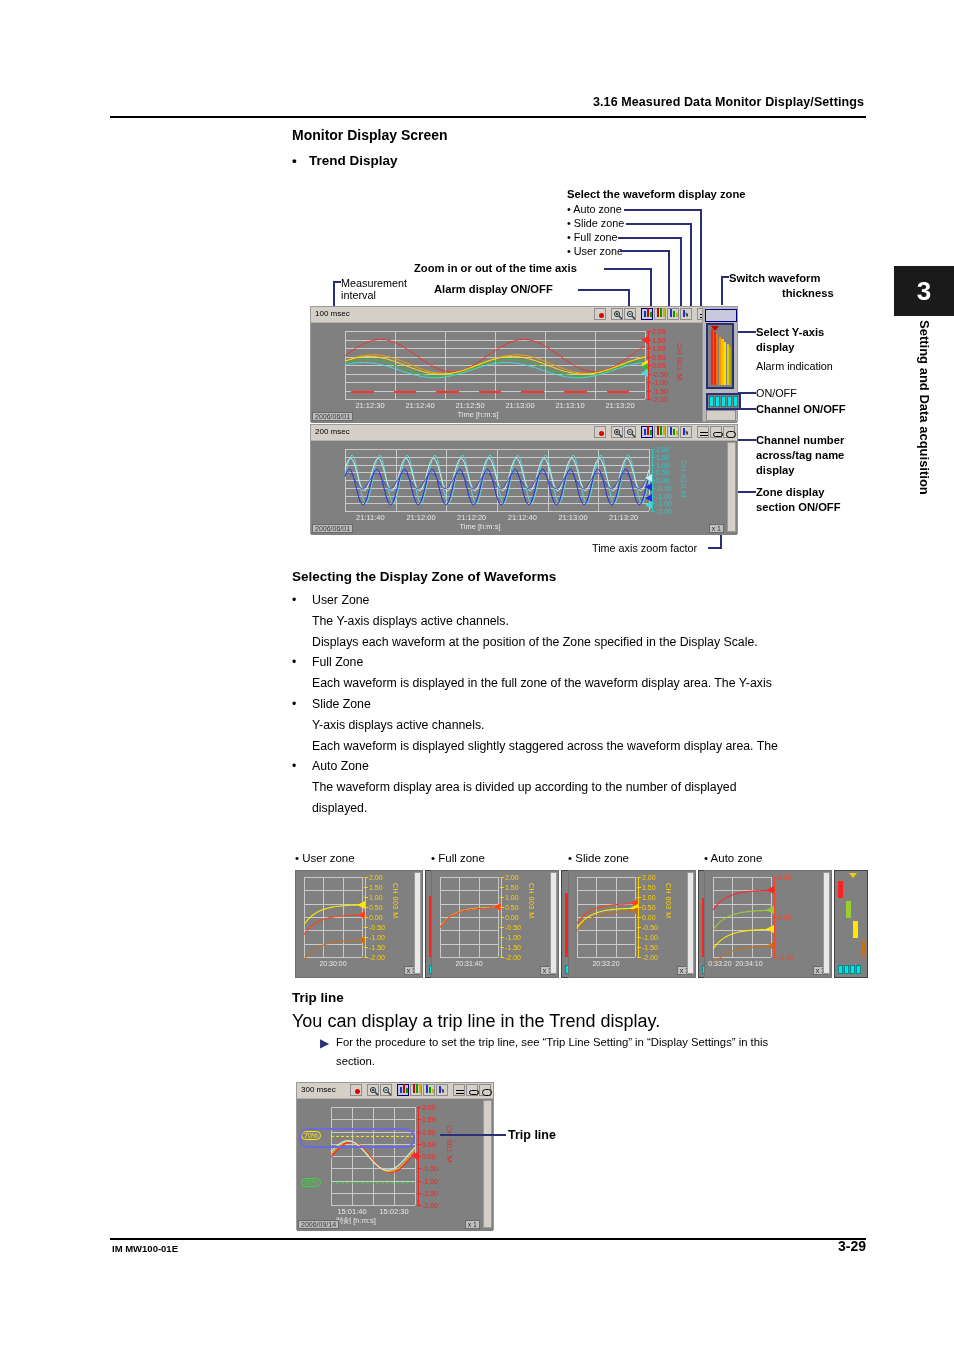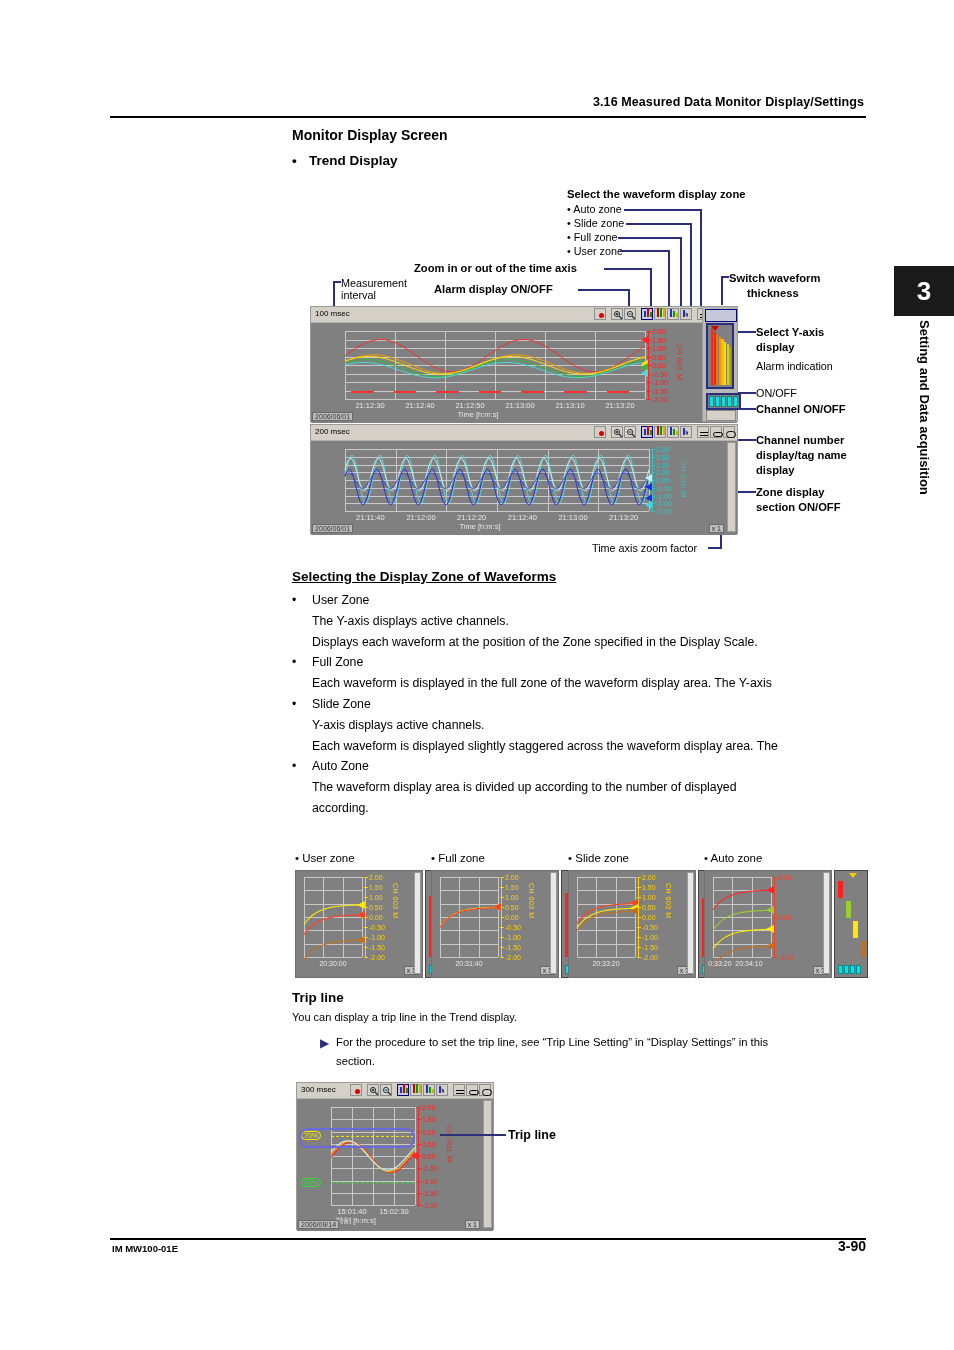--- a/index.html
+++ b/index.html
@@ -26,29 +26,29 @@
   .tab-vert span{
     display:block;writing-mode:vertical-rl;font-size:13px;font-weight:bold;
     white-space:nowrap;line-height:60px;
   }
 
   
   h1.sec{position:absolute;left:292px;top:127px;margin:0;font-size:14px;font-weight:bold;}
   .bullet-hd{position:absolute;left:292px;top:153px;font-size:13.5px;font-weight:bold;}
   .bullet-hd .dot{display:inline-block;width:17px;}
 
-  h2.sub{position:absolute;left:292px;top:569px;margin:0;font-size:13.5px;font-weight:bold;text-decoration:underline;}
+  h2.sub{position:absolute;left:292px;top:569px;margin:0;font-size:13.5px;font-weight:bold;}
   .body-list{position:absolute;left:292px;top:590px;width:580px;font-size:12.3px;line-height:20.8px;}
   .body-list .li{position:relative;}
   .body-list .li .mk{position:absolute;left:0;top:0;}
   .body-list .li .tx{display:block;padding-left:20px;}
   .body-list .li .de{display:block;padding-left:20px;}
 
   h2.trip{position:absolute;left:292px;top:990px;margin:0;font-size:13.5px;font-weight:bold;}
-  .trip-p{position:absolute;left:292px;top:1011px;font-size:11px;}
+  .trip-p{position:absolute;left:292px;top:1011px;font-size:18px;}
   .trip-note{position:absolute;left:320px;top:1033px;width:545px;font-size:11.3px;line-height:19px;}
   .trip-note .tri{color:#2b2f7a;font-size:12px;margin-right:4px;}
   .trip-note .nb{display:block;padding-left:16px;}
   .trip-note .ind{display:block;padding-left:16px;}
 
   
   .cl{position:absolute;font-size:11.2px;font-weight:bold;white-space:nowrap;}
   .cl-lt{position:absolute;font-size:10.8px;font-weight:normal;white-space:nowrap;}
   .ln{position:absolute;background:#2b2f7a;}
 
@@ -121,37 +121,37 @@
   <div class="cl" style="left:434px;top:283px;">Alarm display ON/OFF</div>
   <div class="ln" style="left:578px;top:289px;width:52px;height:1.6px;"></div>
   <div class="ln" style="left:628px;top:289px;width:1.6px;height:18px;"></div>
 
   <div class="cl-lt" style="left:341px;top:277px;">Measurement</div>
   <div class="cl-lt" style="left:341px;top:289px;">interval</div>
   <div class="ln" style="left:333px;top:281px;width:8px;height:1.6px;"></div>
   <div class="ln" style="left:333px;top:281px;width:1.6px;height:26px;"></div>
 
   <div class="cl" style="left:729px;top:272px;">Switch waveform</div>
-  <div class="cl" style="left:709px;top:287px;padding-left:38px;">thickness</div>
+  <div class="cl" style="left:744px;top:287px;padding-left:38px;">thickness</div>
   <div class="ln" style="left:721px;top:276px;width:8px;height:1.6px;"></div>
   <div class="ln" style="left:721px;top:276px;width:1.6px;height:29px;"></div>
 
   <div class="cl" style="left:756px;top:326px;">Select Y-axis</div>
   <div class="cl" style="left:756px;top:341px;">display</div>
   <div class="ln" style="left:736px;top:331px;width:20px;height:1.6px;"></div>
 
   <div class="cl-lt" style="left:756px;top:360px;">Alarm indication</div>
   <div class="cl-lt" style="left:756px;top:387px;">ON/OFF</div>
   <div class="ln" style="left:676px;top:392px;width:80px;height:1.6px;"></div>
 
   <div class="cl" style="left:756px;top:403px;">Channel ON/OFF</div>
   <div class="ln" style="left:734px;top:408px;width:22px;height:1.6px;"></div>
 
   <div class="cl" style="left:756px;top:434px;">Channel number</div>
-  <div class="cl" style="left:756px;top:449px;">display/tag name</div>
+  <div class="cl" style="left:756px;top:449px;">across/tag name</div>
   <div class="cl" style="left:756px;top:464px;">display</div>
   <div class="ln" style="left:728px;top:439px;width:28px;height:1.6px;"></div>
   <div class="ln" style="left:728px;top:439px;width:1.6px;height:10px;"></div>
 
   <div class="cl" style="left:756px;top:486px;">Zone display</div>
   <div class="cl" style="left:756px;top:501px;">section ON/OFF</div>
   <div class="ln" style="left:730px;top:491px;width:26px;height:1.6px;"></div>
 
   <div class="cl-lt" style="left:592px;top:542px;">Time axis zoom factor</div>
   <div class="ln" style="left:708px;top:547px;width:14px;height:1.6px;"></div>
@@ -478,21 +478,21 @@
       <div class="li">
         <span class="mk">•</span>
         <span class="tx">Slide Zone</span>
         <span class="de">Y-axis displays active channels.</span>
         <span class="de">Each waveform is displayed slightly staggered across the waveform display area. The</span>
       </div>
       <div class="li">
         <span class="mk">•</span>
         <span class="tx">Auto Zone</span>
         <span class="de">The waveform display area is divided up according to the number of displayed</span>
-        <span class="de">according.</span>
+        <span class="de">displayed.</span>
       </div>
     </div>
 
   <div id="zoneExamples">
       <div style="position: absolute; left: 295px; top: 852px; font-size: 11.5px;">• User zone</div>
       <div id="zx0" style="position: absolute; left: 295px; top: 870px; width: 128px; height: 108px; background: rgb(128, 128, 128); border: 1px solid rgb(112, 112, 112); box-sizing: border-box; overflow: hidden;">
         <div class="grid-l" style="left: 8px; top: 6px; width: 58px; height: 1px;"></div>
         <div class="grid-l" style="left: 8px; top: 19.3333px; width: 58px; height: 1px;"></div>
         <div class="grid-l" style="left: 8px; top: 32.6667px; width: 58px; height: 1px;"></div>
         <div class="grid-l" style="left: 8px; top: 46px; width: 58px; height: 1px;"></div>
@@ -849,15 +849,15 @@
         <div class="zoomf" style="right: 13px; top: 121px;">x 1</div>
         <div class="scrollv" style="right: 1px; top: 1px; height: 128px;"></div>
         <div class="marker" style="left: 114px; top: 52.51px; border-right: 7px solid rgb(255, 40, 40);"></div>
       </div>
   </div>
   <div class="cl" style="left:508px;top:1128px;font-size:12.5px;">Trip line</div>
   <div class="ln" style="left:440px;top:1134px;width:66px;height:1.6px;"></div>
 
   <div class="ftr-rule"></div>
   <div class="ftr-left">IM MW100-01E</div>
-  <div class="ftr-right">3-90</div>
+  <div class="ftr-right">3-29</div>
 
 </div>
 
 </body></html>

